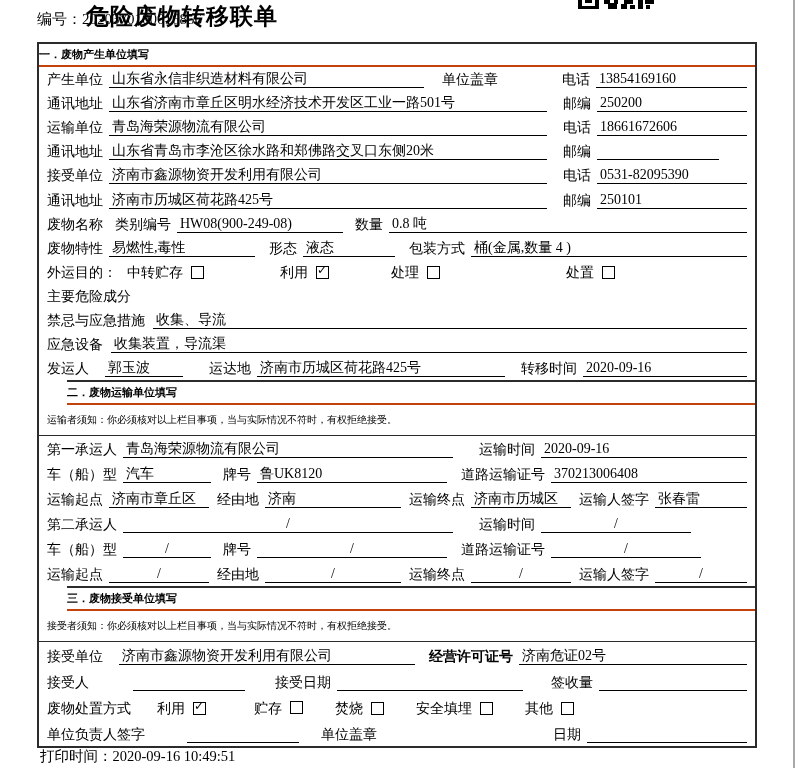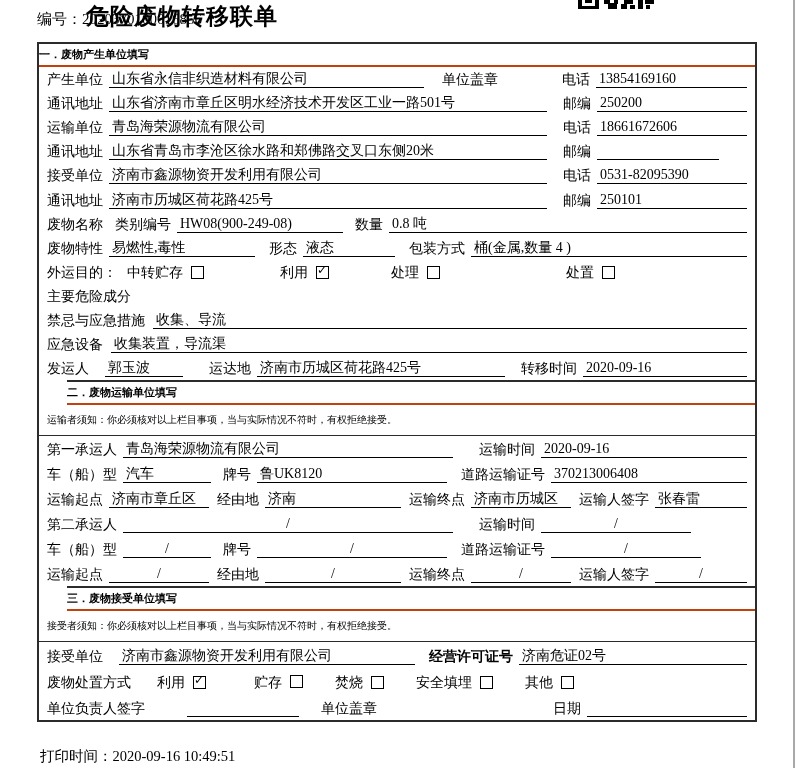--- a/index.html
+++ b/index.html
@@ -213,20 +213,28 @@
       </div>
       <div class="sec-head mid">三．废物接受单位填写</div>
       <div class="note-row">接受者须知：你必须核对以上栏目事项，当与实际情况不符时，有权拒绝接受。</div>
       <div class="row s2">
         <span class="lbl">接受单位</span>
         <span class="val" style="width: 296px; margin-left: 16px;">济南市鑫源物资开发利用有限公司</span>
         <span class="lbl" style="margin-left: 14px; font-weight: bold;">经营许可证号</span>
         <span class="val fill">济南危证02号</span>
       </div>
       <div class="row s2">
+        <span class="lbl">接受人</span>
+        <span class="val" style="width: 112px; margin-left: 44px;"></span>
+        <span class="lbl" style="margin-left: 30px;">接受日期</span>
+        <span class="val" style="width: 186px;"></span>
+        <span class="lbl" style="margin-left: 28px;">签收量</span>
+        <span class="val fill"></span>
+      </div>
+      <div class="row s2">
         <span class="lbl">废物处置方式</span>
         <span class="cbg" style="margin-left: 26px;">
           <span class="lbl">利用</span>
           <span class="cbx on"></span>
         </span>
         <span class="cbg" style="margin-left: 48px; align-items: center;">
           <span class="lbl">贮存</span>
           <span class="cbx"></span>
         </span>
         <span class="cbg" style="margin-left: 32px;">

